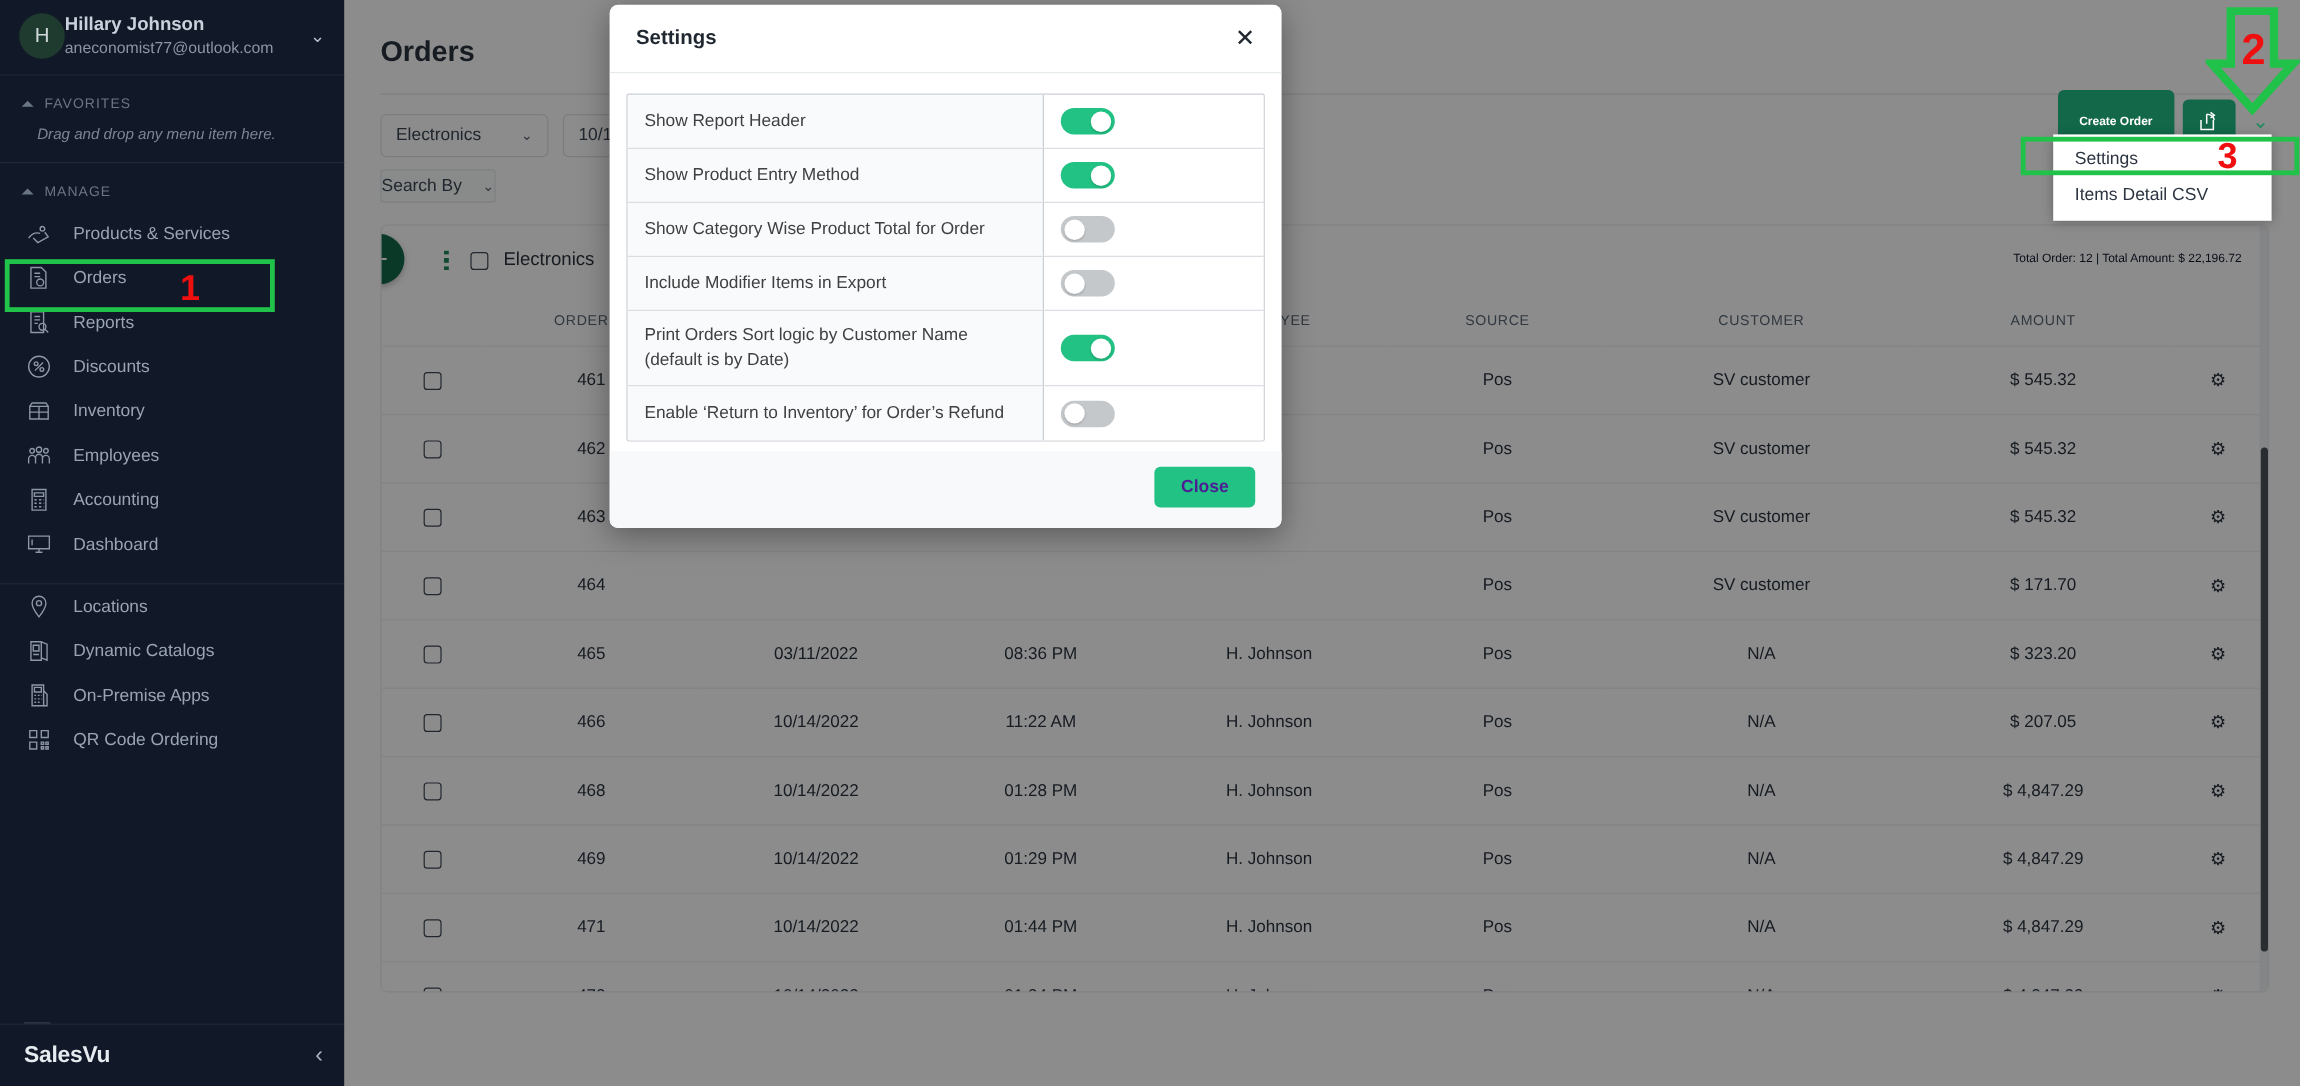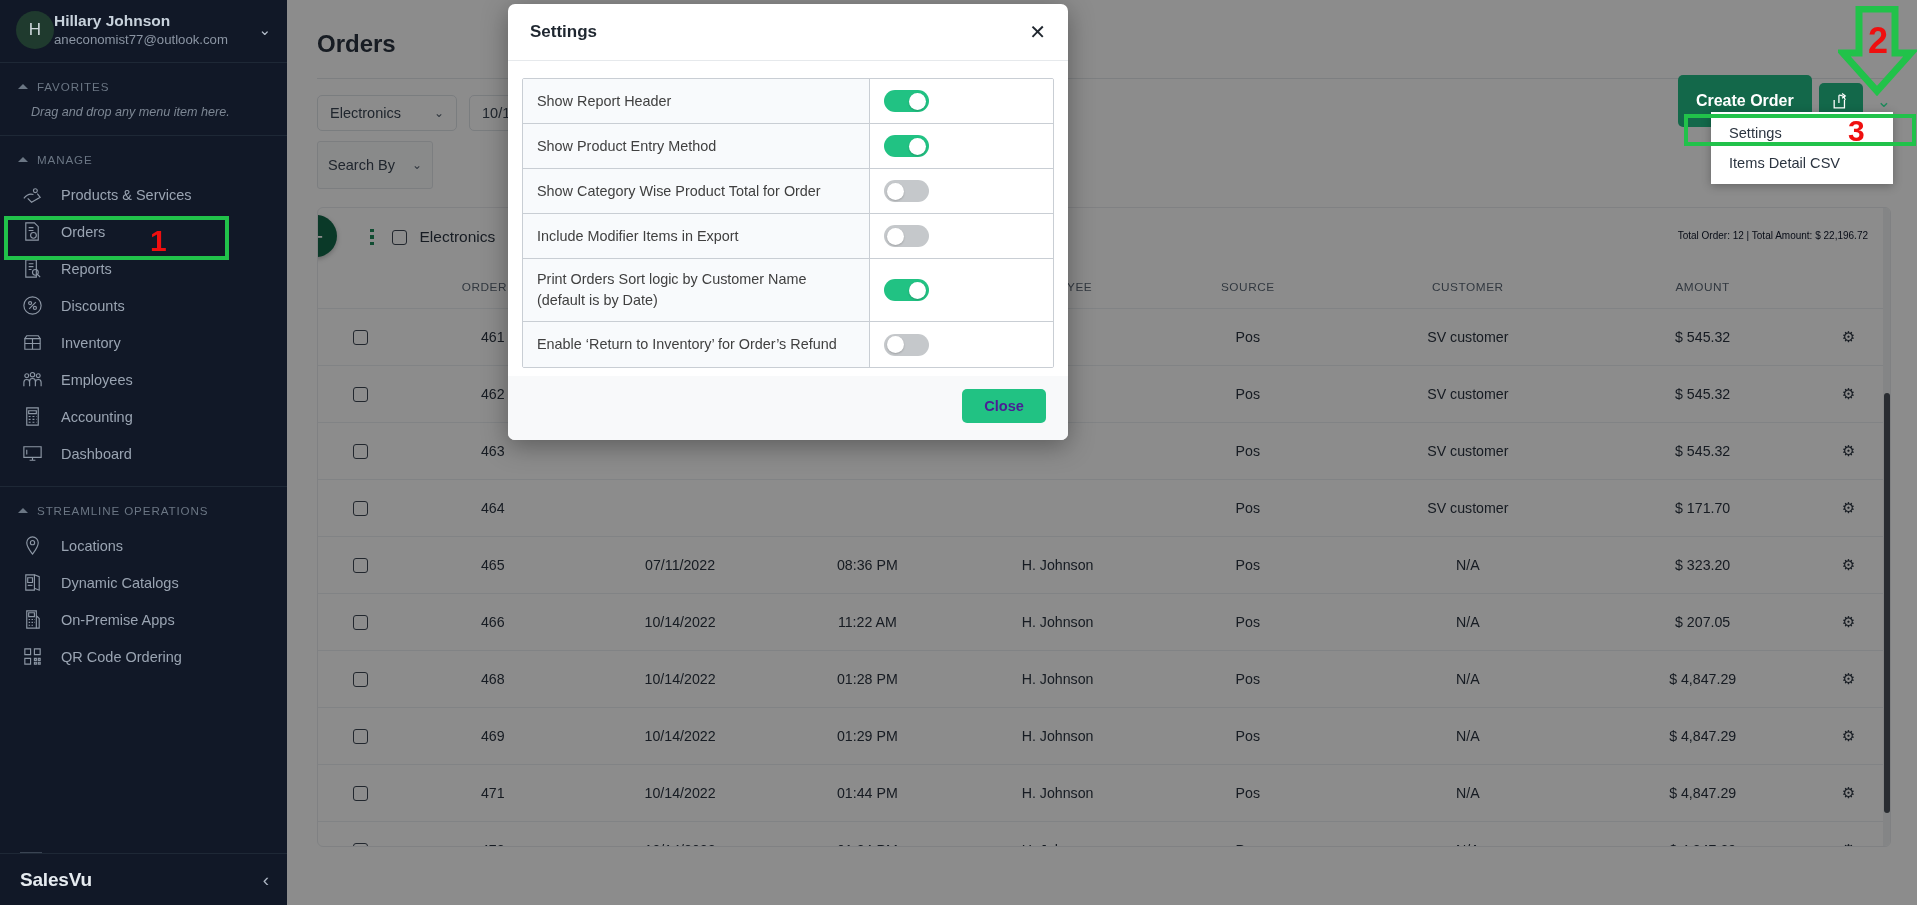--- a/index.html
+++ b/index.html
@@ -83,22 +83,22 @@
     height: 36px; border: 1px solid #dfe3e8; border-radius: 5px;
     background: #fff; display: flex; align-items: center; justify-content: space-between;
     padding: 0 12px; font-size: 14.5px; color: #3b4654;
   }
   .field.sel { width: 140px; }
   .field.date { width: 250px; }
   .chev { font-size: 12px; color: #5b6775; margin-left: 10px; }
 
   .searchrow { padding: 10px 0 0 30px; display: flex; align-items: center; }
   .searchby {
-    height: 48px; border: 1px solid #e2e6ea; border-radius: 3px; background: #fafbfc;
-    display: flex; align-items: center; gap: 7px; padding: 0 10px;
+    height: 28px; border: 1px solid #e2e6ea; border-radius: 3px; background: #fafbfc;
+    display: flex; align-items: center; gap: 7px; padding: 0 0;
     font-size: 14.5px; color: #3b4654;
   }
 
   .card {
     position: relative;
     margin: 18px 26px 0 30px;
     background: #fff; border: 1px solid #e9ecef; border-radius: 6px;
     height: 640px; overflow: hidden;
   }
   .card-head { height: 58px; display: flex; align-items: center; padding-left: 52px; position: relative; }
@@ -139,21 +139,21 @@
   td .cbx { margin: 0 auto; }
   .gear { font-size: 15px; color: #2b3440; }
   .scrolltrack { position: absolute; right: 0; top: 0; width: 7px; height: 640px; background: #f1f3f5; }
   .scrollthumb { position: absolute; right: 0.5px; top: 185px; width: 6px; height: 420px; background: #4b5159; border-radius: 3px; }
 
   
   .actions { position: absolute; right: 26px; top: 75px; display: flex; align-items: center; gap: 0; z-index: 30; }
   .btn-create {
     height: 52px; background: #13684a; color: #fff;
     border-radius: 5px; padding: 0 18px;
-    display: flex; align-items: center; font-size: 16px; font-weight: bold;
+    display: flex; align-items: center; font-size: 10px; font-weight: bold;
   }
   .btn-export {
     height: 36px; width: 44px; margin-left: 7px; background: #13684a; color: #fff;
     border-radius: 5px; display: flex; align-items: center; justify-content: center;
   }
   .btn-export svg { width: 19px; height: 19px; stroke: #ffffff; fill: none; stroke-width: 1.6; }
   .caret-dd { margin-left: 14px; color: #1f8a5c; font-size: 17px; }
 
   .dropdown {
     position: absolute; right: 24px; top: 112px; width: 182px;
@@ -309,24 +309,20 @@
           <svg viewBox="0 0 24 24">
             <path d="M3 5h18v11H3z"></path>
             <path d="M9 19h6M12 16v3M6 8v5"></path>
           </svg>
         </span>
       <span>Dashboard</span>
     </div>
 
     <div class="sb-divider" style="margin-top:14px"></div>
 
-    <div class="sb-section">
-      <span class="caret-up"></span>
-      <span>STREAMLINE OPERATIONS</span>
-    </div>
 
     <div class="sb-item">
       <span class="ic">
           <svg viewBox="0 0 24 24">
             <path d="M12 3a6 6 0 016 6c0 4-6 12-6 12S6 13 6 9a6 6 0 016-6z"></path>
             <circle cx="12" cy="9" r="2.2"></circle>
           </svg>
         </span>
       <span>Locations</span>
     </div>
@@ -480,21 +476,21 @@
               <td>Pos</td>
               <td>SV customer</td>
               <td>$ 171.70</td>
               <td><span class="gear">⚙</span></td>
             </tr>
             <tr>
               <td>
                 <div class="cbx"></div>
               </td>
               <td>465</td>
-              <td>07/11/2022</td>
+              <td>03/11/2022</td>
               <td>08:36 PM</td>
               <td>H. Johnson</td>
               <td>Pos</td>
               <td>N/A</td>
               <td>$ 323.20</td>
               <td><span class="gear">⚙</span></td>
             </tr>
             <tr>
               <td>
                 <div class="cbx"></div>

